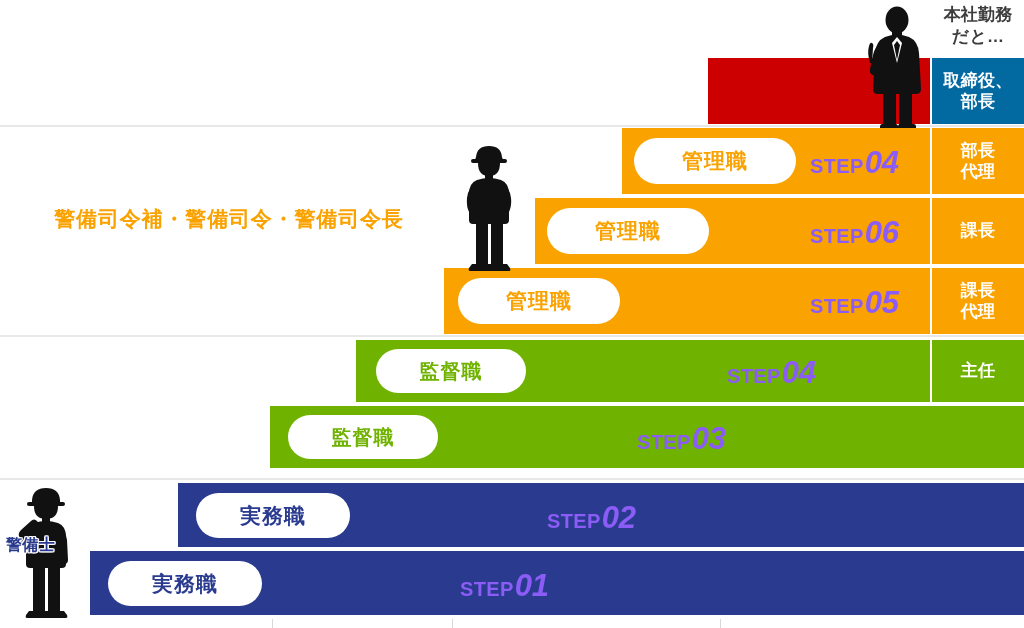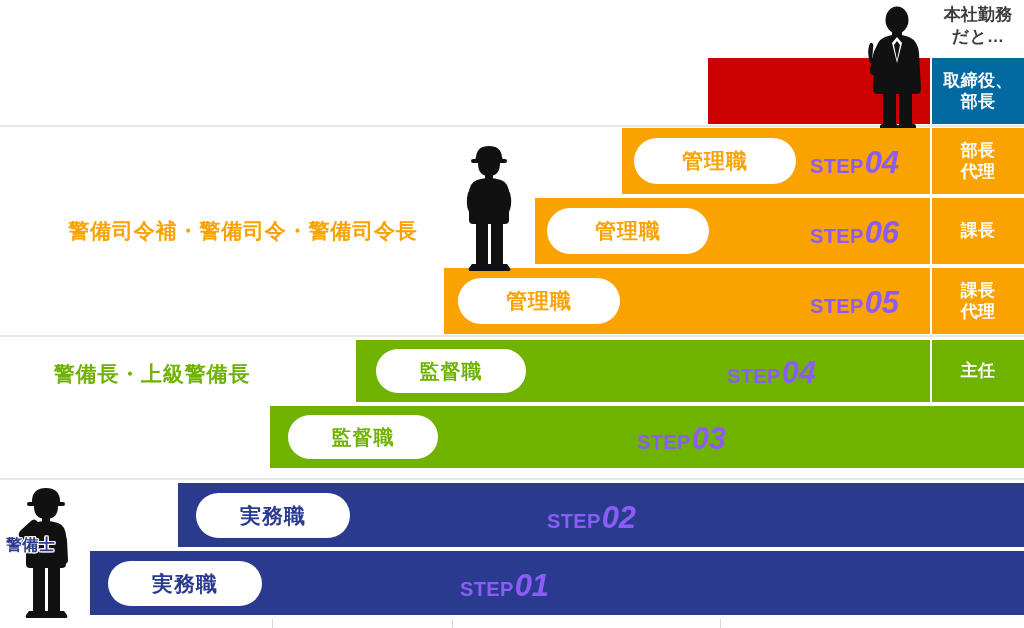--- a/index.html
+++ b/index.html
@@ -308,26 +308,25 @@
         <path d="M50 43 q8 3 9 13 l1 20 q0 4 -4 4 q-4 0 -4 -4 l-2 -19 z"></path>
 
         <rect x="25" y="82" width="12" height="47" rx="2"></rect>
         <rect x="40" y="82" width="12" height="47" rx="2"></rect>
         <path d="M21 127 l18 0 l0 7 l-20 0 q-2 0 -1 -3 z"></path>
         <path d="M56 127 l-18 0 l0 7 l20 0 q2 0 1 -3 z"></path>
       </g>
     </svg>
   </div>
 
-  <div class="grade" style="left:43px; top:205px; width:400px;margin-top:12px;">
+  <div class="grade" style="left:29px; top:205px; width:400px;">
     <div class="g-main" style="color:#FAA200;">警備司令補・警備司令・警備司令長</div>
   </div>
 
   <div class="grade" style="left:22px; top:360px; width:260px;">
-    <div class="g-main" style="color:#6FB300;">警備長・上級警備長</div>
   </div>
 
   <div class="guard-caption" style="left:6px; top:535px; color:#2A3B8F;">警備士</div>
 
   <div class="tick" style="left:272px; top:619px;"></div>
   <div class="tick" style="left:452px; top:619px;"></div>
   <div class="tick" style="left:720px; top:619px;"></div>
 
 </div>
 

